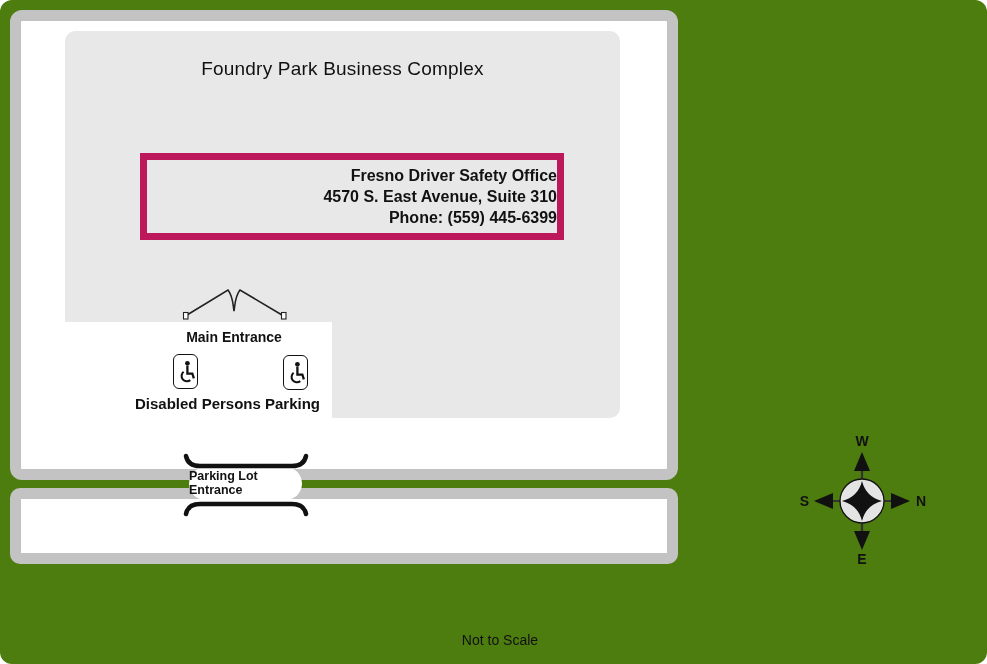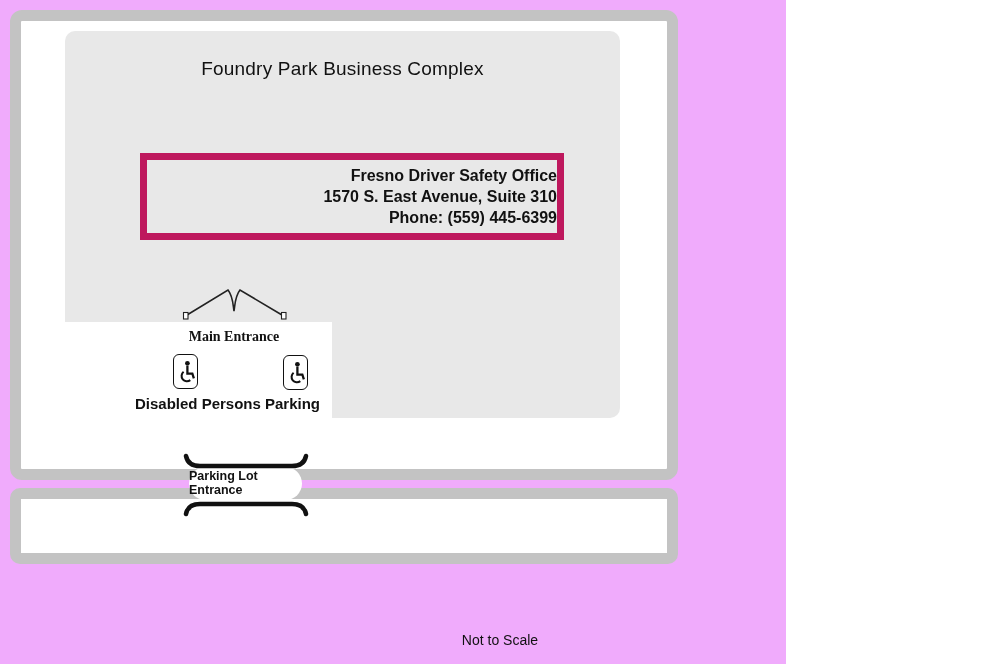--- a/index.html
+++ b/index.html
@@ -1,18 +1,18 @@
 <!DOCTYPE html>
 <html><head>
 <meta charset="utf-8">
 <style>
   html,body{margin:0;padding:0;background:#ffffff;}
   .stage{
-    position:relative;width:786px;height:664px;background:#f0abfc;overflow:hidden;
-    font-family:"Liberation Sans","DejaVu Sans",sans-serif;color:#111;
+    position:relative;width:987px;height:664px;background:#4d7c0f;overflow:hidden;
+    font-family:"Liberation Sans","DejaVu Sans",sans-serif;color:#111;border-radius:12px;
   }
   .abs{position:absolute;}
 
   
   .lot{
     left:10px;top:10px;width:668px;height:470px;
     background:#ffffff;border:11px solid #c3c3c3;border-radius:12px;
     box-sizing:border-box;z-index:1;
   }
   
@@ -45,21 +45,21 @@
     left:140px;top:153px;width:424px;height:87px;
     background:#e8e8e8;border:7px solid #be185d;box-sizing:border-box;
     z-index:4;display:flex;flex-direction:column;justify-content:center;
     text-align:right;
   }
   .office-box div{font-size:16px;font-weight:bold;line-height:21px;}
 
   
   .main-entrance-label{
     left:164px;top:329px;width:140px;text-align:center;
-    font-size:14px;font-weight:bold;z-index:4;font-family:Liberation Serif, serif;
+    font-size:14px;font-weight:bold;z-index:4;
   }
   .disabled-label{
     left:105px;top:395px;width:245px;text-align:center;
     font-size:15px;font-weight:bold;z-index:4;
   }
 
   
   .wc-sign{
     width:25px;height:35px;background:#ffffff;border:1.6px solid #111;
     border-radius:6px;box-sizing:border-box;z-index:4;
@@ -97,21 +97,21 @@
 
   <div class="abs lot"></div>
 
   <div class="abs building"></div>
   <div class="abs building-notch"></div>
 
   <div class="abs complex-title">Foundry Park Business Complex</div>
 
   <div class="abs office-box">
     <div>Fresno Driver Safety Office</div>
-    <div>1570 S. East Avenue, Suite 310</div>
+    <div>4570 S. East Avenue, Suite 310</div>
     <div>Phone: (559) 445-6399</div>
   </div>
 
   <svg class="abs canopy" width="120" height="48" viewBox="0 0 120 48">
     <path d="M12,37 L53,12 C58,18 58,27 59,33 C60,27 60,18 65,12 L107,37" fill="none" stroke="#222" stroke-width="1.6" stroke-linejoin="miter"></path>
     <rect x="8.5" y="34.5" width="4.5" height="6.5" fill="#fff" stroke="#222" stroke-width="1.1"></rect>
     <rect x="106.5" y="34.5" width="4.5" height="6.5" fill="#fff" stroke="#222" stroke-width="1.1"></rect>
   </svg>
 
   <div class="abs main-entrance-label">Main Entrance</div>

